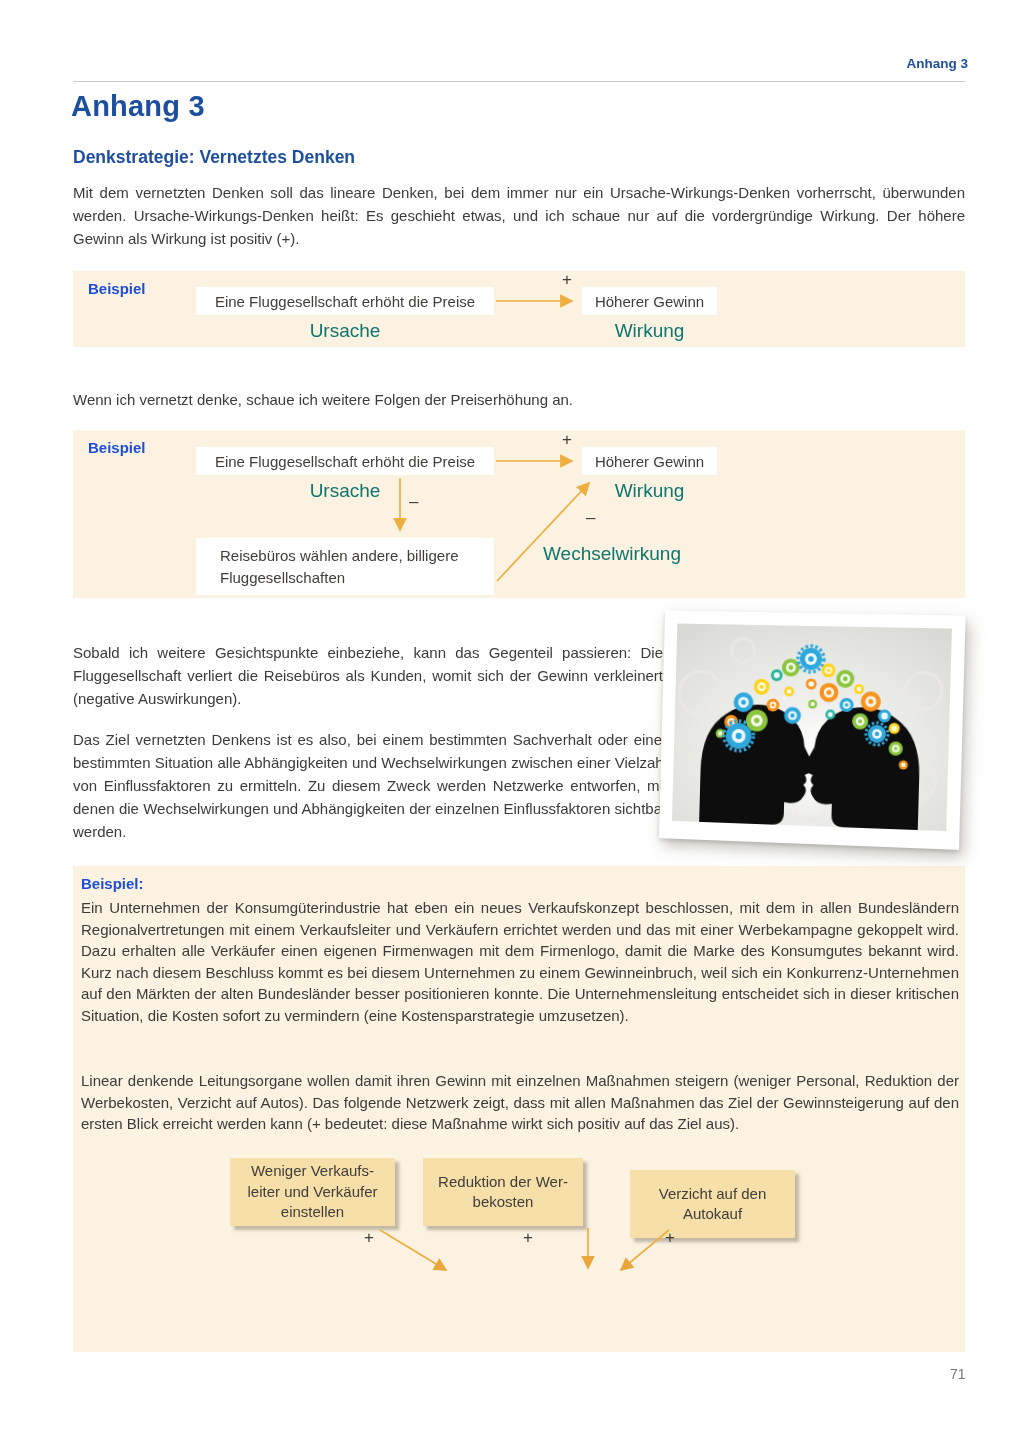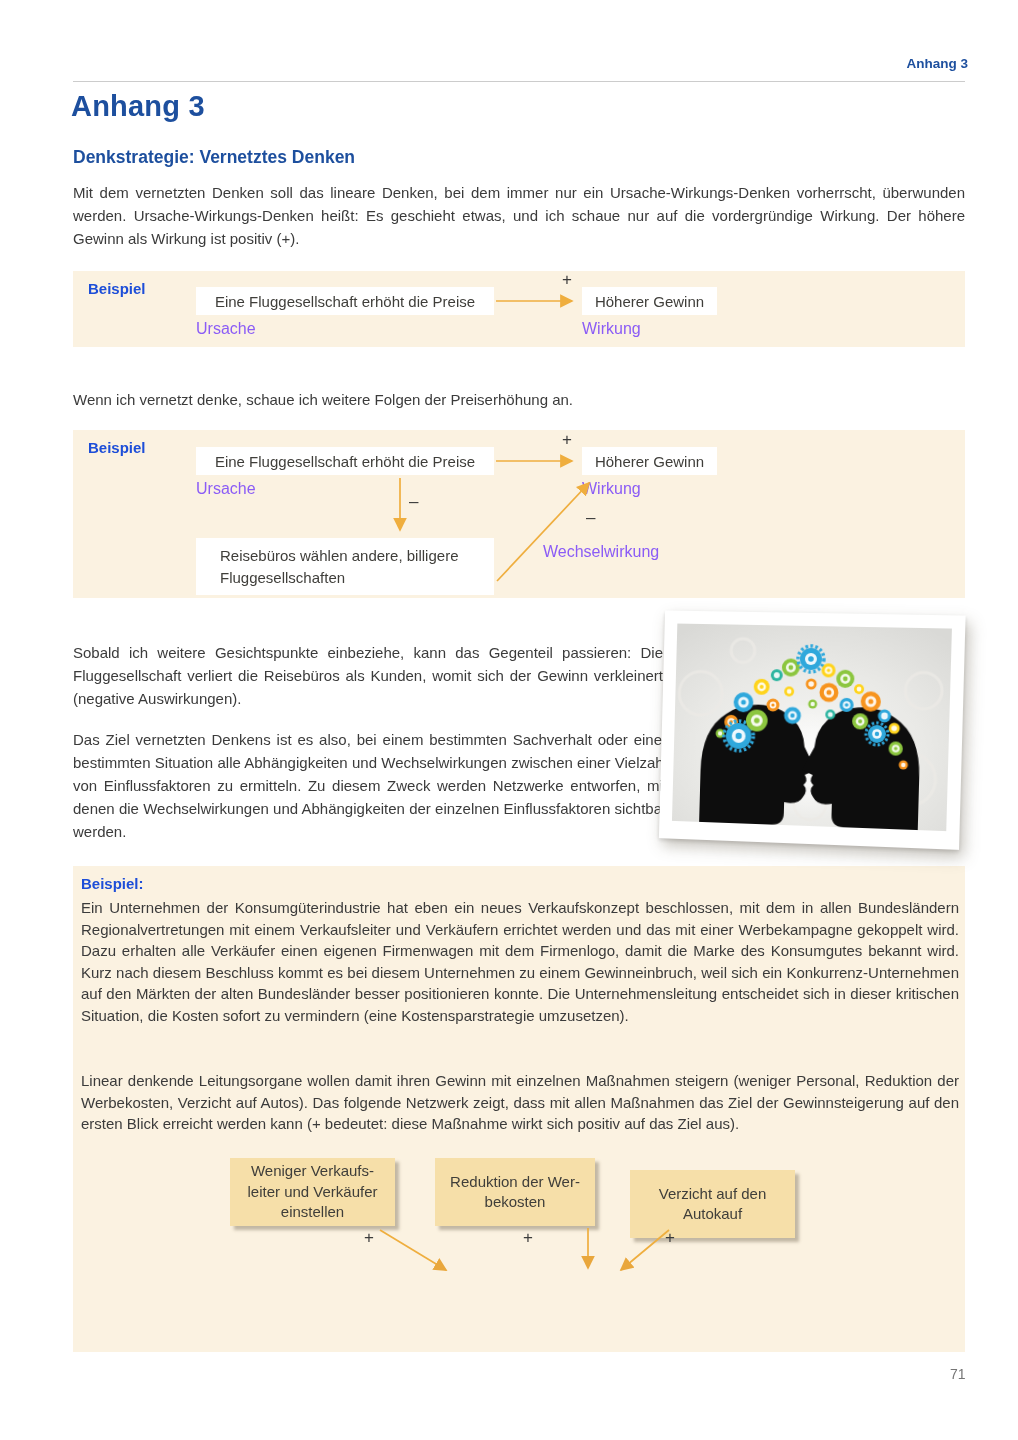--- a/index.html
+++ b/index.html
@@ -22,21 +22,21 @@
   
   .ex-box{position:absolute;left:73px;width:892px;background:#fbf2e1;}
   .ex1{top:271px;height:76px;}
   .ex2{top:430px;height:168px;}
   .ex3{top:866px;height:486px;}
   .ex-label{position:absolute;left:15px;top:9px;font-size:15px;font-weight:bold;color:#1d4ed8;}
 
   .node{position:absolute;background:#ffffff;font-size:15px;color:#3f3e3a;
         display:flex;align-items:center;justify-content:center;text-align:center;}
   .node.left{justify-content:flex-start;text-align:left;padding:0 10px;line-height:22px;}
-  .caption{position:absolute;font-size:16px;color:#8b5cf6;}
+  .caption{position:absolute;font-size:19px;text-align:center;color:#0f766e;}
   .sign{position:absolute;font-size:17px;color:#3b3b3b;}
   .arrow-svg{position:absolute;overflow:visible;}
   .arrow-line{stroke:#efae3e;stroke-width:1.7;fill:none;}
 
   
   .photo{position:absolute;left:659px;top:613px;width:276px;height:200px;
          background:#ffffff;padding:13px 13px 18px 13px;
          box-shadow:4px 7px 14px rgba(90,80,60,.35),0 2px 4px rgba(0,0,0,.15);
          transform:perspective(1100px) rotateY(-6deg) rotateZ(1.6deg);z-index:5;}
   .photo svg{display:block;width:276px;height:200px;}
@@ -291,21 +291,21 @@
   </div>
 
   <div class="ex-box ex3">
     <div class="ex-label" style="left:8px;">Beispiel:</div>
     <p class="bx-p1">Ein Unternehmen der Konsumgüterindustrie hat eben ein neues Verkaufskonzept beschlossen, mit dem in allen Bundesländern Regionalvertretungen mit einem Verkaufsleiter und Verkäufern errichtet werden und das mit einer Werbekampagne gekoppelt wird. Dazu erhalten alle Verkäufer einen eigenen Firmenwagen mit dem Firmenlogo, damit die Marke des Konsumgutes bekannt wird. Kurz nach diesem Beschluss kommt es bei diesem Unternehmen zu einem Gewinneinbruch, weil sich ein Konkurrenz-Unternehmen auf den Märkten der alten Bundesländer besser positionieren konnte. Die Unternehmensleitung entscheidet sich in dieser kritischen Situation, die Kosten sofort zu vermindern (eine Kostensparstrategie umzusetzen).</p>
     <p class="bx-p2">Linear denkende Leitungsorgane wollen damit ihren Gewinn mit einzelnen Maßnahmen steigern (weniger Personal, Reduktion der Werbekosten, Verzicht auf Autos). Das folgende Netzwerk zeigt, dass mit allen Maßnahmen das Ziel der Gewinnsteigerung auf den ersten Blick erreicht werden kann (+ bedeutet: diese Maßnahme wirkt sich positiv auf das Ziel aus).</p>
 
     <div class="measure" style="left:157px;top:292px;width:165px;height:68px;">Weniger Verkaufs-
 leiter und Verkäufer
 einstellen</div>
-    <div class="measure" style="left:362px;top:292px;width:160px;height:68px;">Reduktion der Wer-
+    <div class="measure" style="left:350px;top:292px;width:160px;height:68px;">Reduktion der Wer-
 bekosten</div>
     <div class="measure" style="left:557px;top:304px;width:165px;height:68px;">Verzicht auf den
 Autokauf</div>
 
     <svg class="arrow-svg" style="left:303px;top:360px;" width="80" height="52">
       <defs>
           <marker id="m5" orient="auto" markerWidth="10" markerHeight="8" refX="7" refY="4">
             <path d="M0,0 L8,4 L0,8 Z" fill="#e9a73c"></path>
           </marker>
         </defs>

